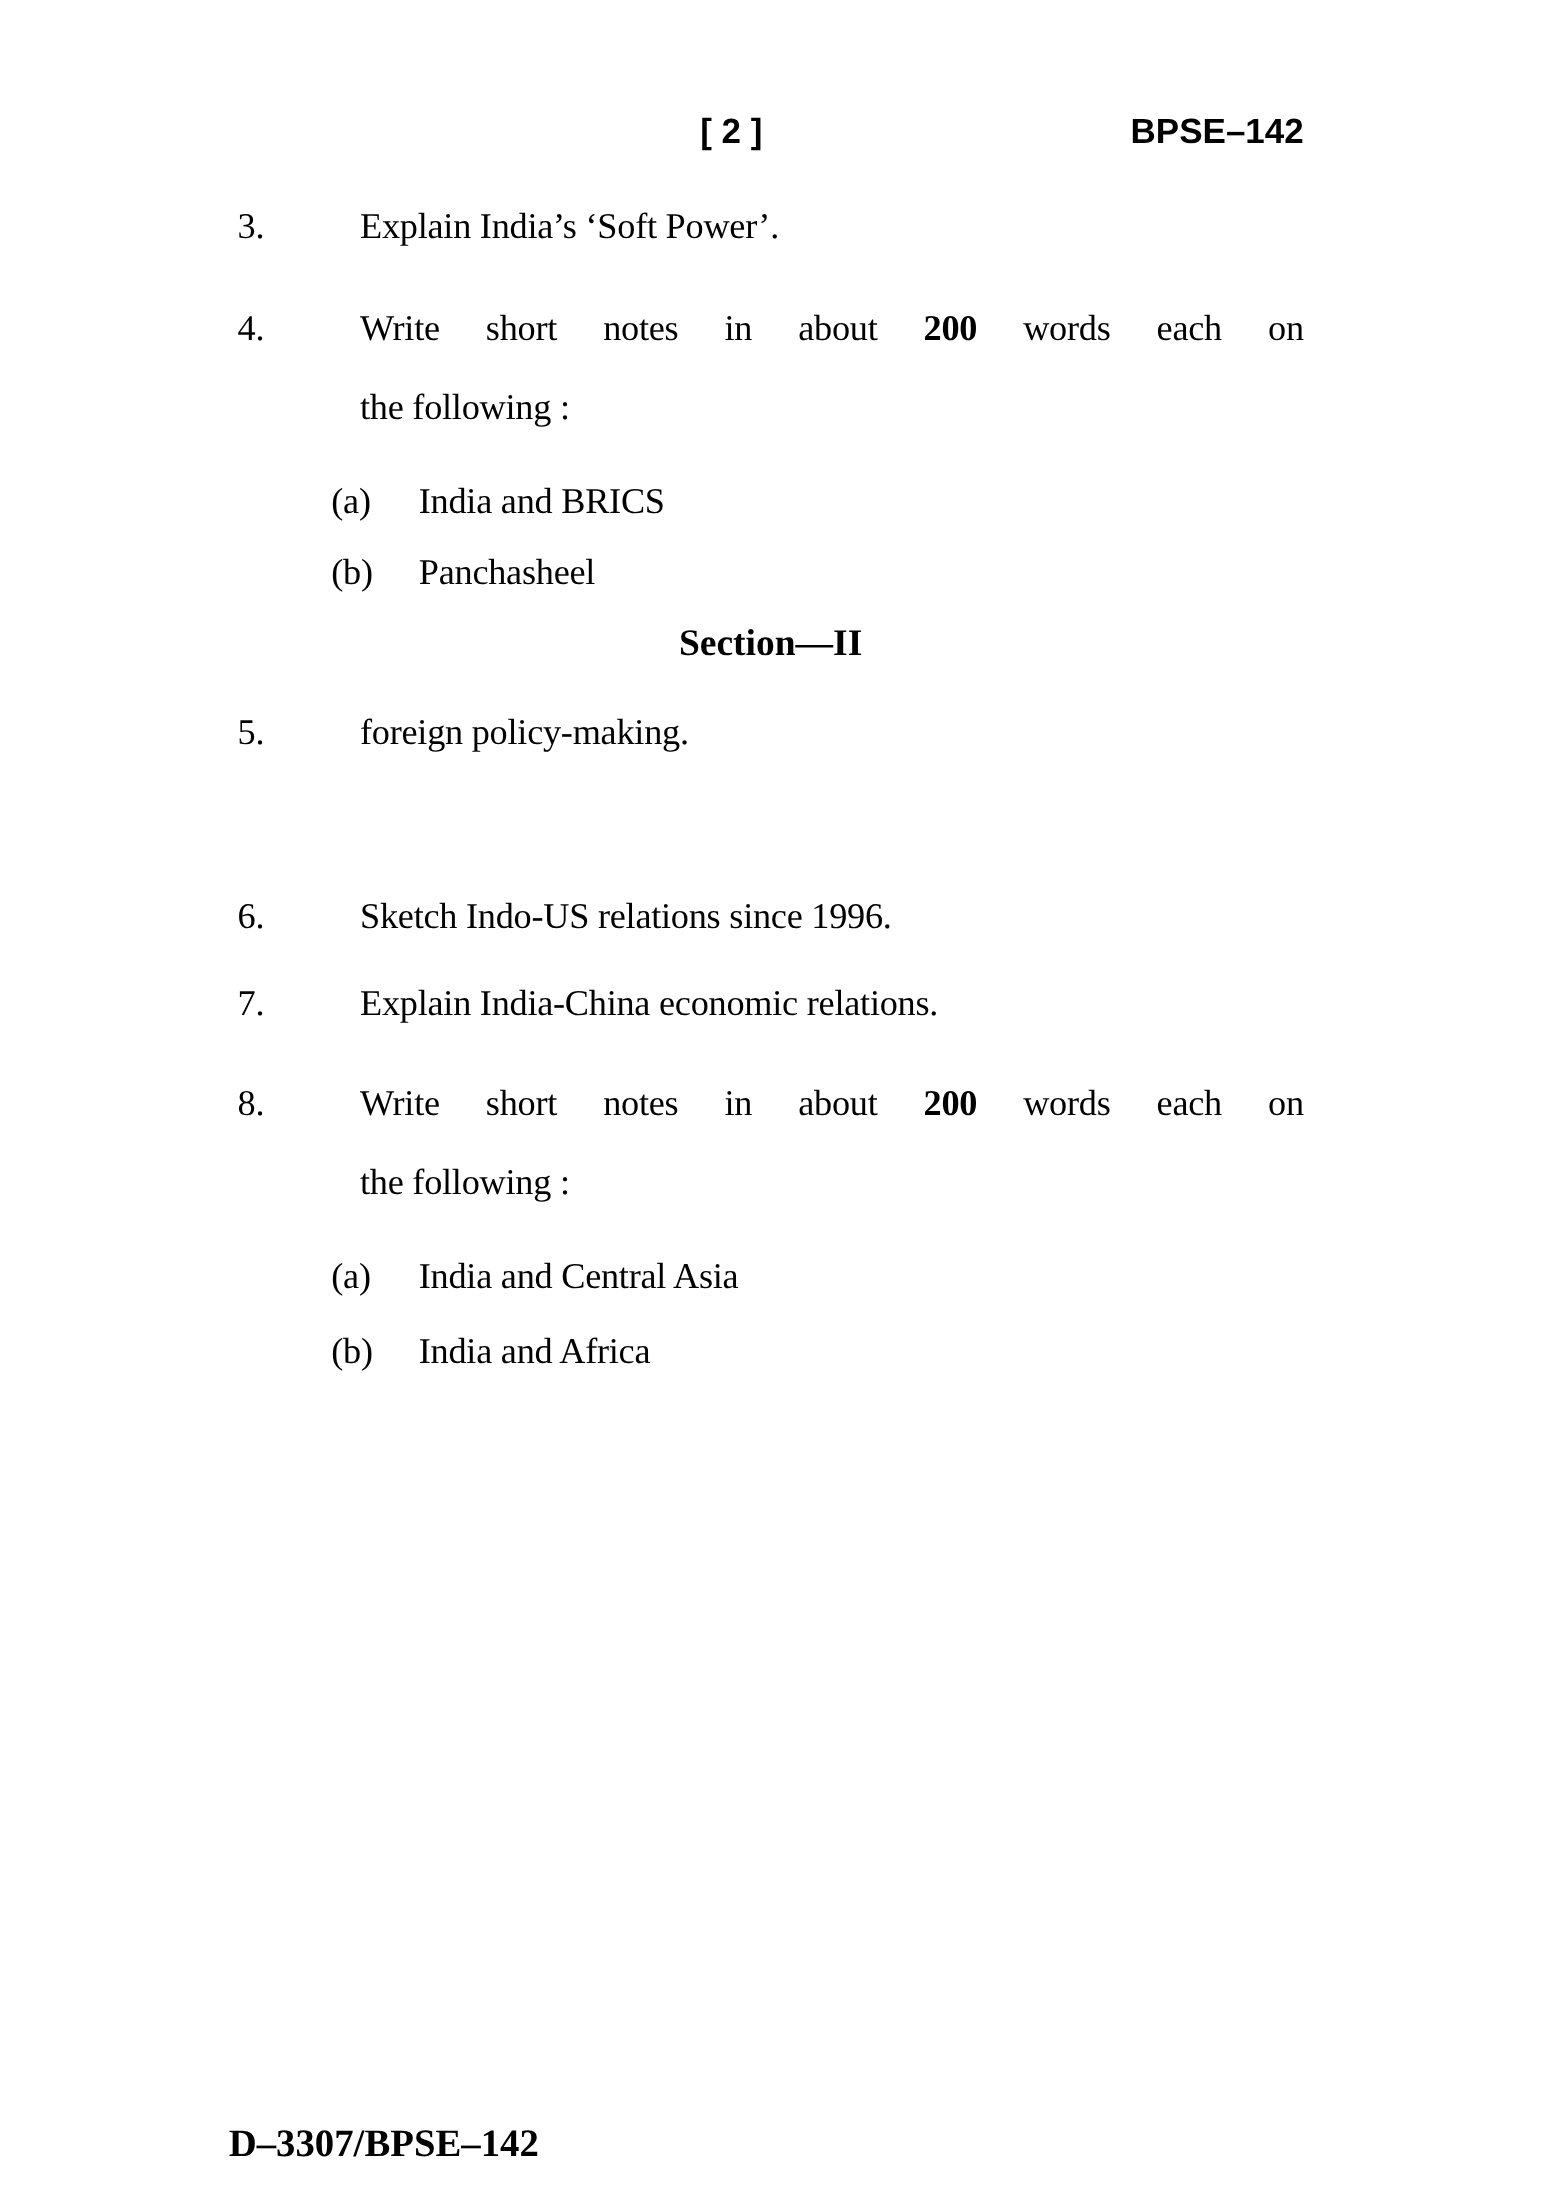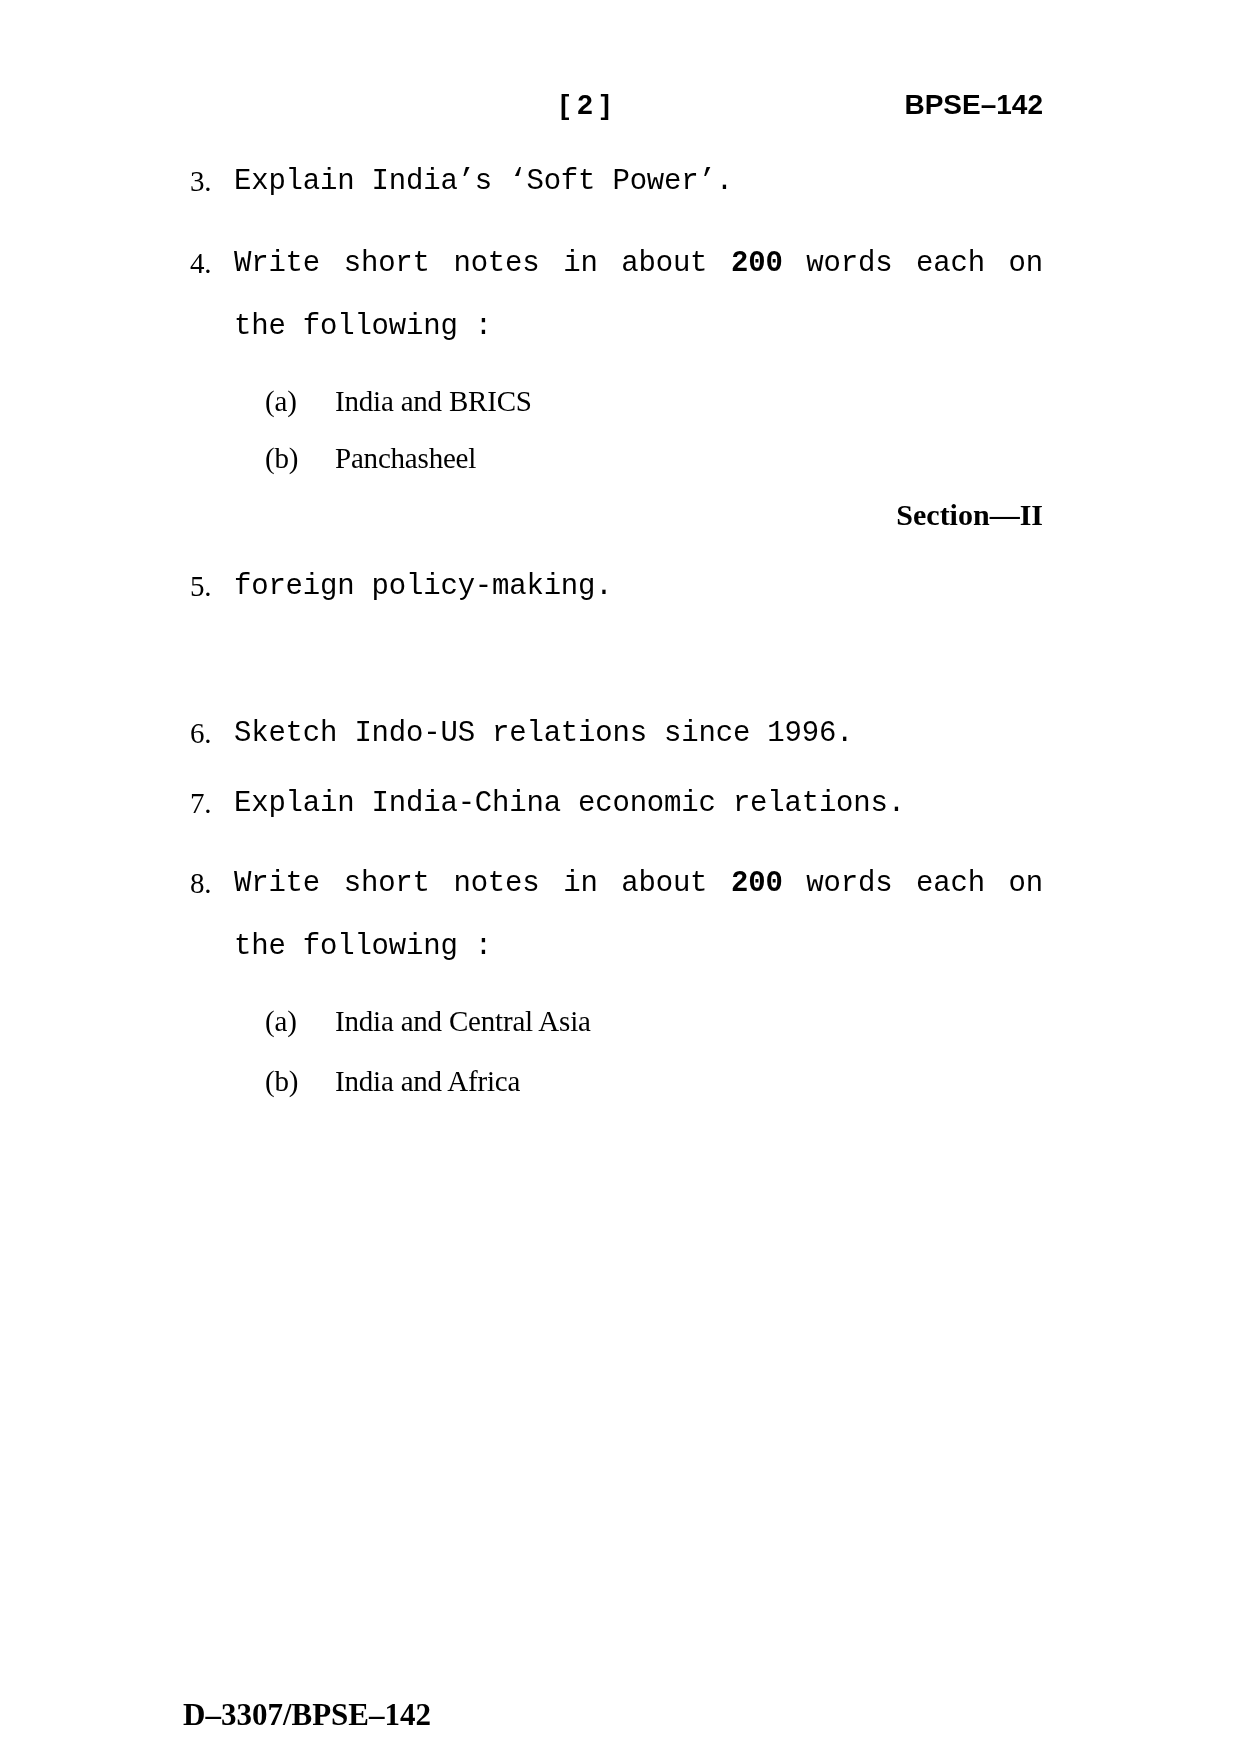--- a/index.html
+++ b/index.html
@@ -36,21 +36,21 @@
   
   .q-row {
     position: absolute;
     left: 190px;
     width: 853px;
     font-size: 29px;
     line-height: 63px;
     letter-spacing: -0.2px;
   }
   .q-num { position: absolute; left: 0; top: 0; }
-  .q-text { margin-left: 44px; font-family: Liberation Mono, monospace; }
+  .q-text { margin-left: 98px; }
   .qline { white-space: normal; }
   .jline { text-align: justify; text-align-last: justify; }
   .bold { font-weight: bold; }
 
   
   .sub-row {
     position: absolute;
     left: 265px;
     width: 720px;
     font-size: 29px;
@@ -110,21 +110,21 @@
   <div class="sub-row" style="top:370px;">
     <div class="sub-marker">(a)</div>
     <div class="sub-text">India and BRICS</div>
   </div>
 
   <div class="sub-row" style="top:427px;">
     <div class="sub-marker">(b)</div>
     <div class="sub-text">Panchasheel</div>
   </div>
 
-  <div class="section-heading" style="top:495px;text-align:right;">Section—II</div>
+  <div class="section-heading" style="top:495px;">Section—II</div>
 
   <div class="q-row" style="top:555px;">
     <div class="q-num">5.</div>
     <div class="q-text">
       <div class="qline">foreign policy-making.</div>
     </div>
   </div>
 
   <div class="q-row" style="top:702px;">
     <div class="q-num">6.</div>

